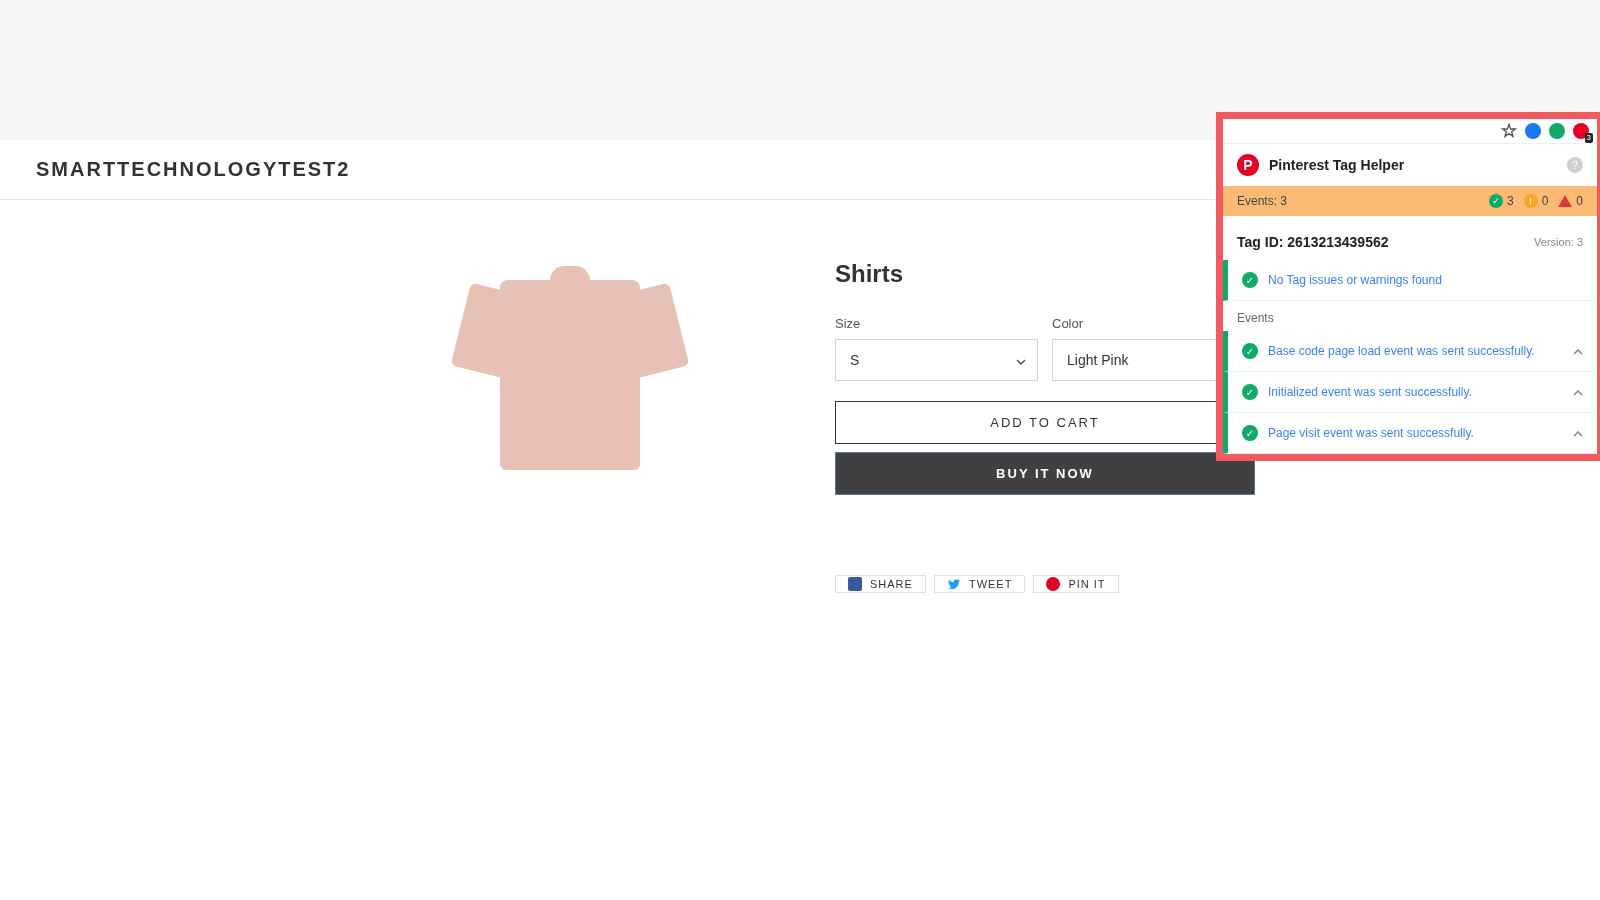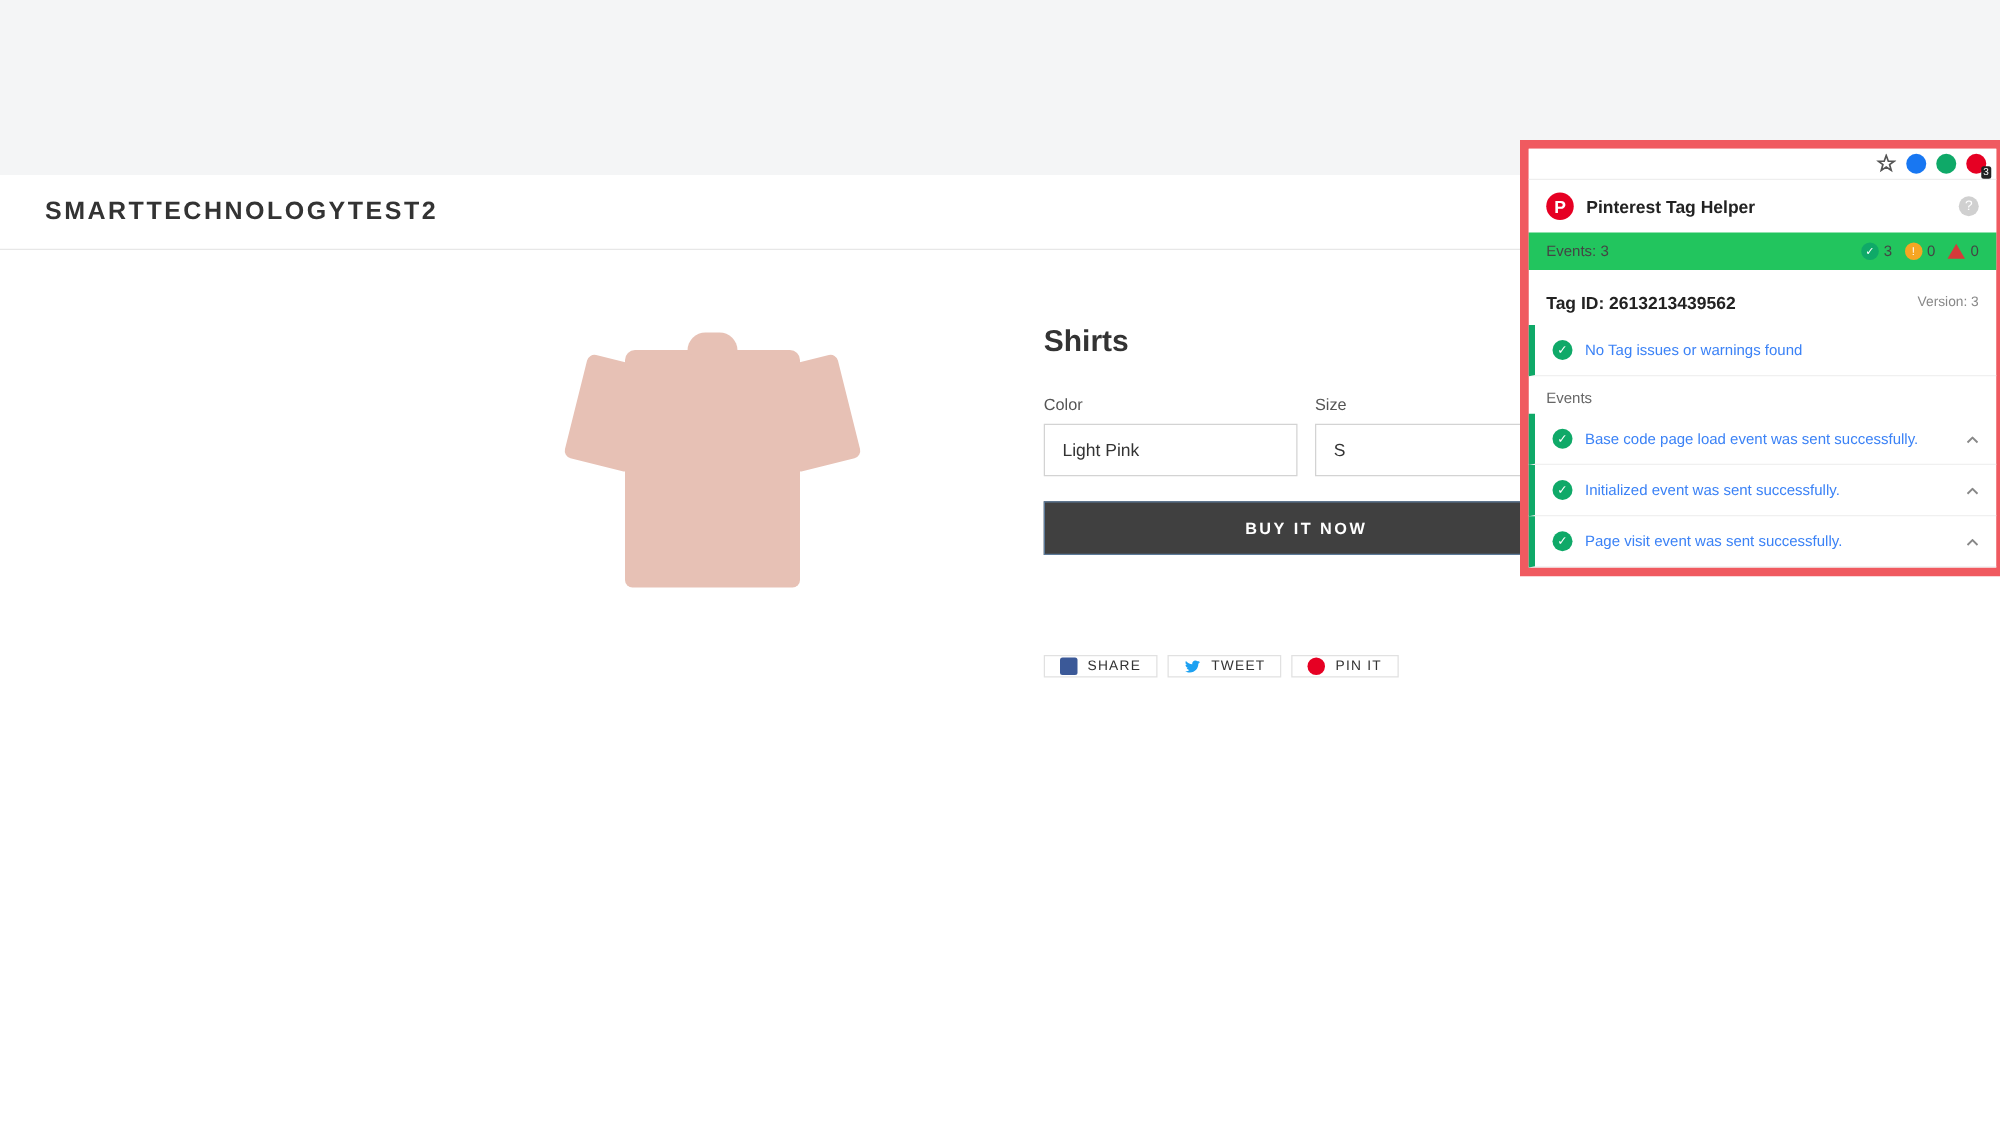--- a/index.html
+++ b/index.html
@@ -50,21 +50,21 @@
     .bicon-blue { background: #1877f2; }
     .bicon-green { background: #0fa968; }
     .bicon-red { background: #e60023; position: relative; }
     .bicon-badge { position: absolute; right: -4px; bottom: -4px; background: #222; color: #fff; font-size: 8px; padding: 0 2px; border-radius: 2px; line-height: 10px; }
     
     .panel-header { display: flex; align-items: center; padding: 10px 14px; gap: 10px; background: #fff; }
     .pin-logo { width: 22px; height: 22px; background: #e60023; border-radius: 50%; display: flex; align-items: center; justify-content: center; color: #fff; font-weight: 700; font-size: 14px; }
     .panel-title { font-size: 14px; font-weight: 700; color: #222; flex: 1; }
     .help-circle { width: 16px; height: 16px; border-radius: 50%; background: #d0d0d0; color: #fff; font-size: 11px; display: flex; align-items: center; justify-content: center; }
     
-    .events-bar { display: flex; align-items: center; padding: 8px 14px; background: #22c55e; font-size: 12px; color: #444; }
+    .events-bar { display: flex; align-items: center; padding: 8px 14px; background: #fdba74; font-size: 12px; color: #444; }
     .events-label { flex: 1; }
     .status-group { display: flex; gap: 10px; align-items: center; }
     .si { display: inline-flex; align-items: center; gap: 4px; font-size: 12px; }
     .circ { width: 14px; height: 14px; border-radius: 50%; display: inline-flex; align-items: center; justify-content: center; color: #fff; font-size: 9px; }
     .circ-g { background: #0fa968; }
     .circ-o { background: #f5a623; }
     .tri-r { width: 0; height: 0; border-left: 7px solid transparent; border-right: 7px solid transparent; border-bottom: 12px solid #d63a3a; display: inline-block; }
     
     .tag-row { padding: 18px 14px 10px; display: flex; align-items: center; }
     .tag-id { font-size: 14px; font-weight: 700; color: #222; flex: 1; }
@@ -97,43 +97,44 @@
       <div class="tshirt-sleeve-r"></div>
       <div class="tshirt-body"></div>
       <div class="tshirt-neck"></div>
     </div>
   </div>
 
   <div class="product-info">
     <h1 class="product-title">Shirts</h1>
 
     <div class="options-row">
-      <div class="option-group">
-        <label class="option-label">Color</label>
-        <div class="select-wrap">
-          <select class="select">
-            <option>Light Pink</option>
-          </select>
-        </div>
-      </div>
       <div class="option-group">
         <label class="option-label">Size</label>
         <div class="select-wrap">
           <select class="select">
             <option>S</option>
           </select>
           <span class="select-caret">
             <svg width="10" height="6" viewBox="0 0 10 6">
                 <path d="M1 1l4 4 4-4" stroke="#555" stroke-width="1.5" fill="none"></path>
               </svg>
           </span>
         </div>
       </div>
-    </div>
-
+      <div class="option-group">
+        <label class="option-label">Color</label>
+        <div class="select-wrap">
+          <select class="select">
+            <option>Light Pink</option>
+          </select>
+        </div>
+      </div>
+    </div>
+
+    <button class="btn">ADD TO CART</button>
     <button class="btn btn-primary">BUY IT NOW</button>
 
     <div class="share-row">
       <div class="share-btn">
         <span class="fb-icon"></span>
         <span>SHARE</span>
       </div>
       <div class="share-btn">
         <span class="tw-icon">
           <svg width="14" height="14" viewBox="0 0 24 24">

